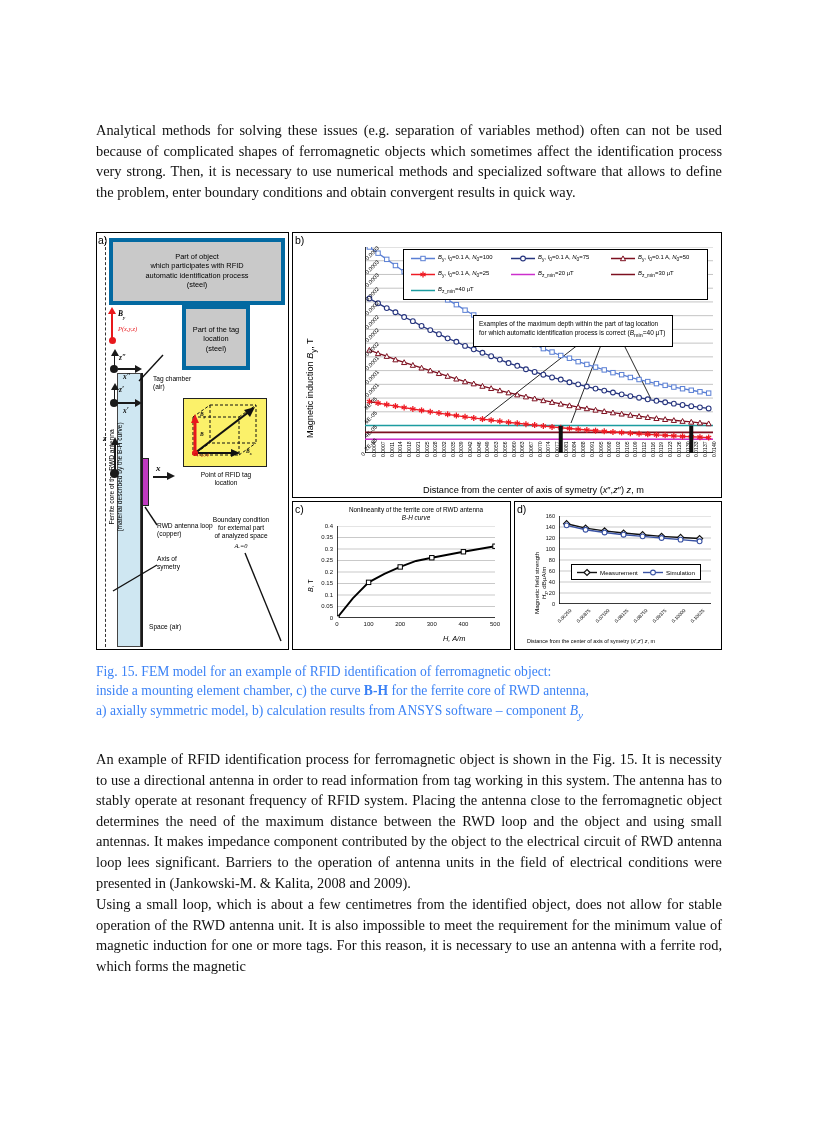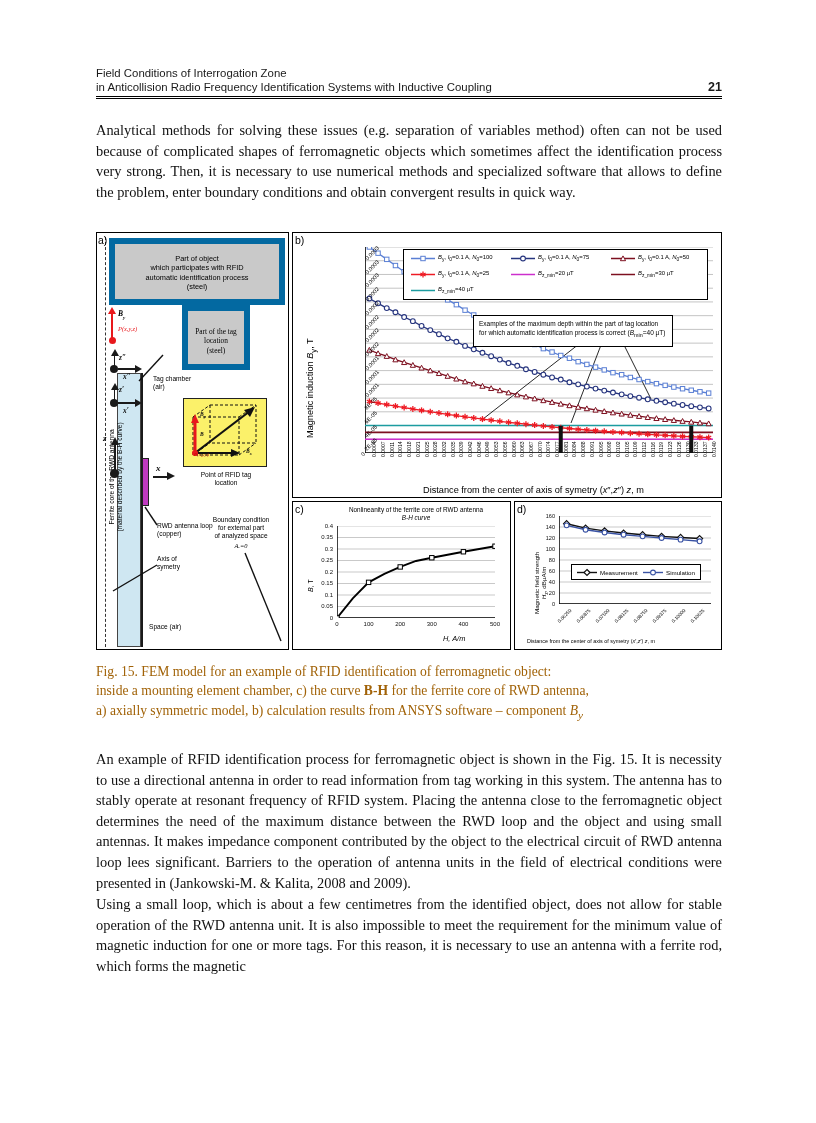--- a/index.html
+++ b/index.html
@@ -23,21 +23,21 @@
         font-family:"Liberation Serif",serif;font-size:14.4px;line-height:20.6px;color:#111;}
 
   
   .figure{position:absolute;left:96px;top:232px;width:626px;height:418px;}
 
   .panel{position:absolute;border:1.6px solid #000;background:#fff;box-sizing:border-box;}
   .plabel{position:absolute;font-family:"Liberation Sans",sans-serif;font-size:10.5px;color:#000;z-index:40;}
 
   
   #panel-a{left:0px;top:0px;width:193px;height:418px;}
-  .steel{position:absolute;background:#c9c9c9;border:6px solid #0369a1;box-sizing:border-box;
+  .steel{position:absolute;background:#c9c9c9;border:4px solid #0369a1;box-sizing:border-box;
          font-family:"Liberation Sans",sans-serif;font-size:7.4px;line-height:9.4px;text-align:center;color:#000;}
   .air{position:absolute;background:#cfe7f2;border:1px solid #444;box-sizing:border-box;}
   .tiny{font-family:"Liberation Sans",sans-serif;font-size:6.6px;line-height:8px;color:#000;}
   .tinyi{font-family:"Liberation Serif",serif;font-style:italic;font-size:6.4px;color:#000;}
   .axlabel{font-family:"Liberation Serif",serif;font-style:italic;font-weight:700;font-size:7.5px;}
   .yellowbox{position:absolute;background:#fbf16a;border:1.4px solid #222;box-sizing:border-box;}
 
   
   #panel-b{left:196px;top:0px;width:430px;height:266px;}
   #panel-c{left:196px;top:269px;width:219px;height:149px;}
@@ -50,59 +50,48 @@
          white-space:nowrap;transform:rotate(-45deg);transform-origin:right center;text-align:right;}
   .xtick{position:absolute;font-family:"Liberation Sans",sans-serif;font-size:5.1px;color:#000;
          white-space:nowrap;transform:rotate(-90deg);transform-origin:left top;}
   .legendbox{position:absolute;border:1.1px solid #000;background:#fff;box-sizing:border-box;z-index:30;}
   .legitem{position:absolute;font-family:"Liberation Sans",sans-serif;font-size:5.9px;color:#000;white-space:nowrap;}
   .annobox{position:absolute;border:1.1px solid #000;background:#fff;box-sizing:border-box;z-index:30;
            font-family:"Liberation Sans",sans-serif;font-size:6.5px;line-height:8.6px;color:#000;padding:4px 5px;}
 
   
   .caption{position:absolute;left:96px;top:662px;width:626px;
-           font-family:"Liberation Serif",serif;font-size:13.6px;line-height:19.4px;color:#a16207;}
+           font-family:"Liberation Serif",serif;font-size:13.6px;line-height:19.4px;color:#3b82f6;}
   .caption i{font-style:italic;}
   .caption b{font-weight:700;}
   svg{display:block;}
 </style>
 </head>
 <body>
 
 <div class="page">
 
-  <div class="header">
-    <div class="header-lines">
-      <div>Field Conditions of Interrogation Zone</div>
-      <div class="header-row">
-        <div>in Anticollision Radio Frequency Identification Systems with Inductive Coupling</div>
-        <div class="header-pageno">21</div>
-      </div>
-    </div>
-    <div class="header-rule"></div>
-    <div class="header-rule2"></div>
-  </div>
 
   <div class="para" style="top:120px;">Analytical methods for solving these issues (e.g. separation of variables method) often can not be used because of complicated shapes of ferromagnetic objects which sometimes affect the identification process very strong. Then, it is necessary to use numerical methods and specialized software that allows to define the problem, enter boundary conditions and obtain convergent results in quick way.</div>
 
   <div class="figure">
 
     <div class="panel" id="panel-a">
 
       <div style="position:absolute;left:8px;top:4px;width:0;height:410px;border-left:1.4px dashed #333;"></div>
 
       <div class="steel" style="left:12px;top:5px;width:176px;height:67px;padding-top:10px;">
         <div style="white-space:pre-line;">Part of object
 which participates with RFID
 automatic identification process
 (steel)</div>
       </div>
 
       <div class="steel" style="left:85px;top:72px;width:68px;height:65px;padding-top:16px;">
-        <div style="white-space:pre-line;font-family:Liberation Serif, serif;">Part of the tag
+        <div style="white-space:pre-line;">Part of the tag
 location
 (steel)</div>
       </div>
 
       <div class="air" style="left:20px;top:140px;width:24px;height:274px;"></div>
       <div class="air" style="left:20px;top:140px;width:168px;height:274px;background:none;border:none;"></div>
       <div style="position:absolute;left:44px;top:140px;width:1.6px;height:274px;background:#1a1a1a;"></div>
 
       <div style="position:absolute;left:14px;top:78px;width:2px;height:28px;background:#e8181c;"></div>
       <div style="position:absolute;left:11px;top:74px;width:0;height:0;border-left:4px solid transparent;border-right:4px solid transparent;border-bottom:7px solid #e8181c;"></div>

